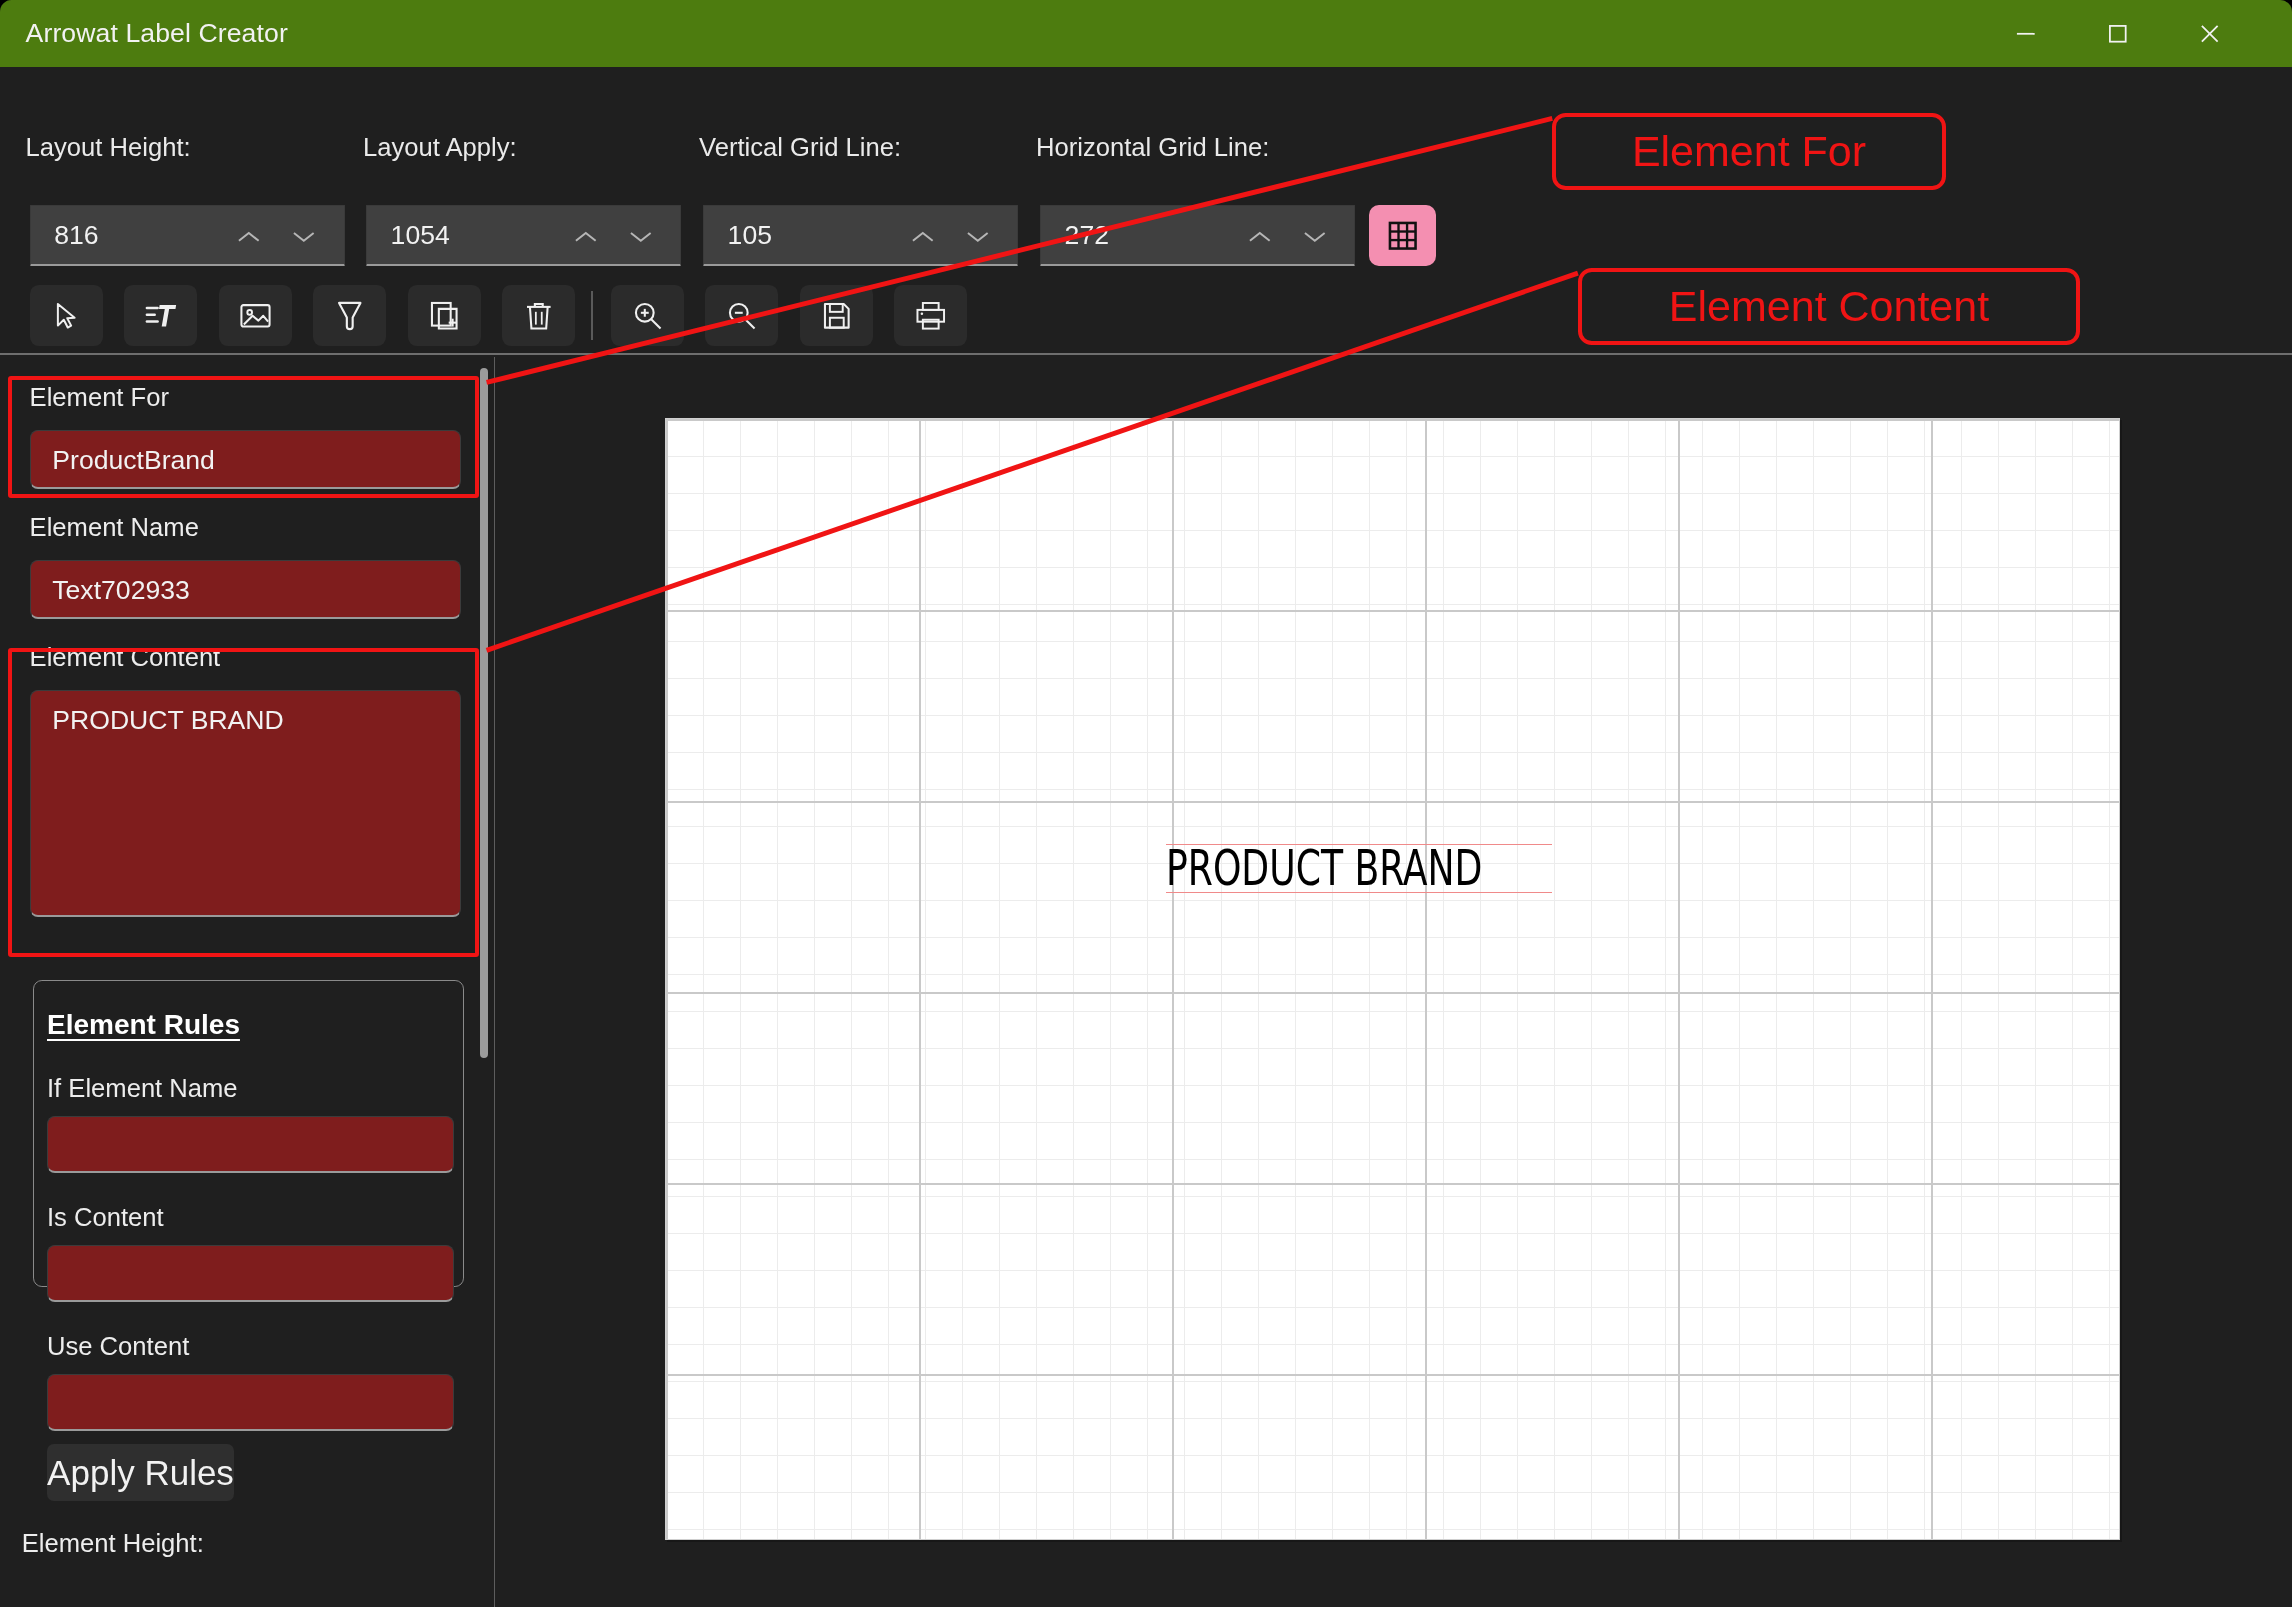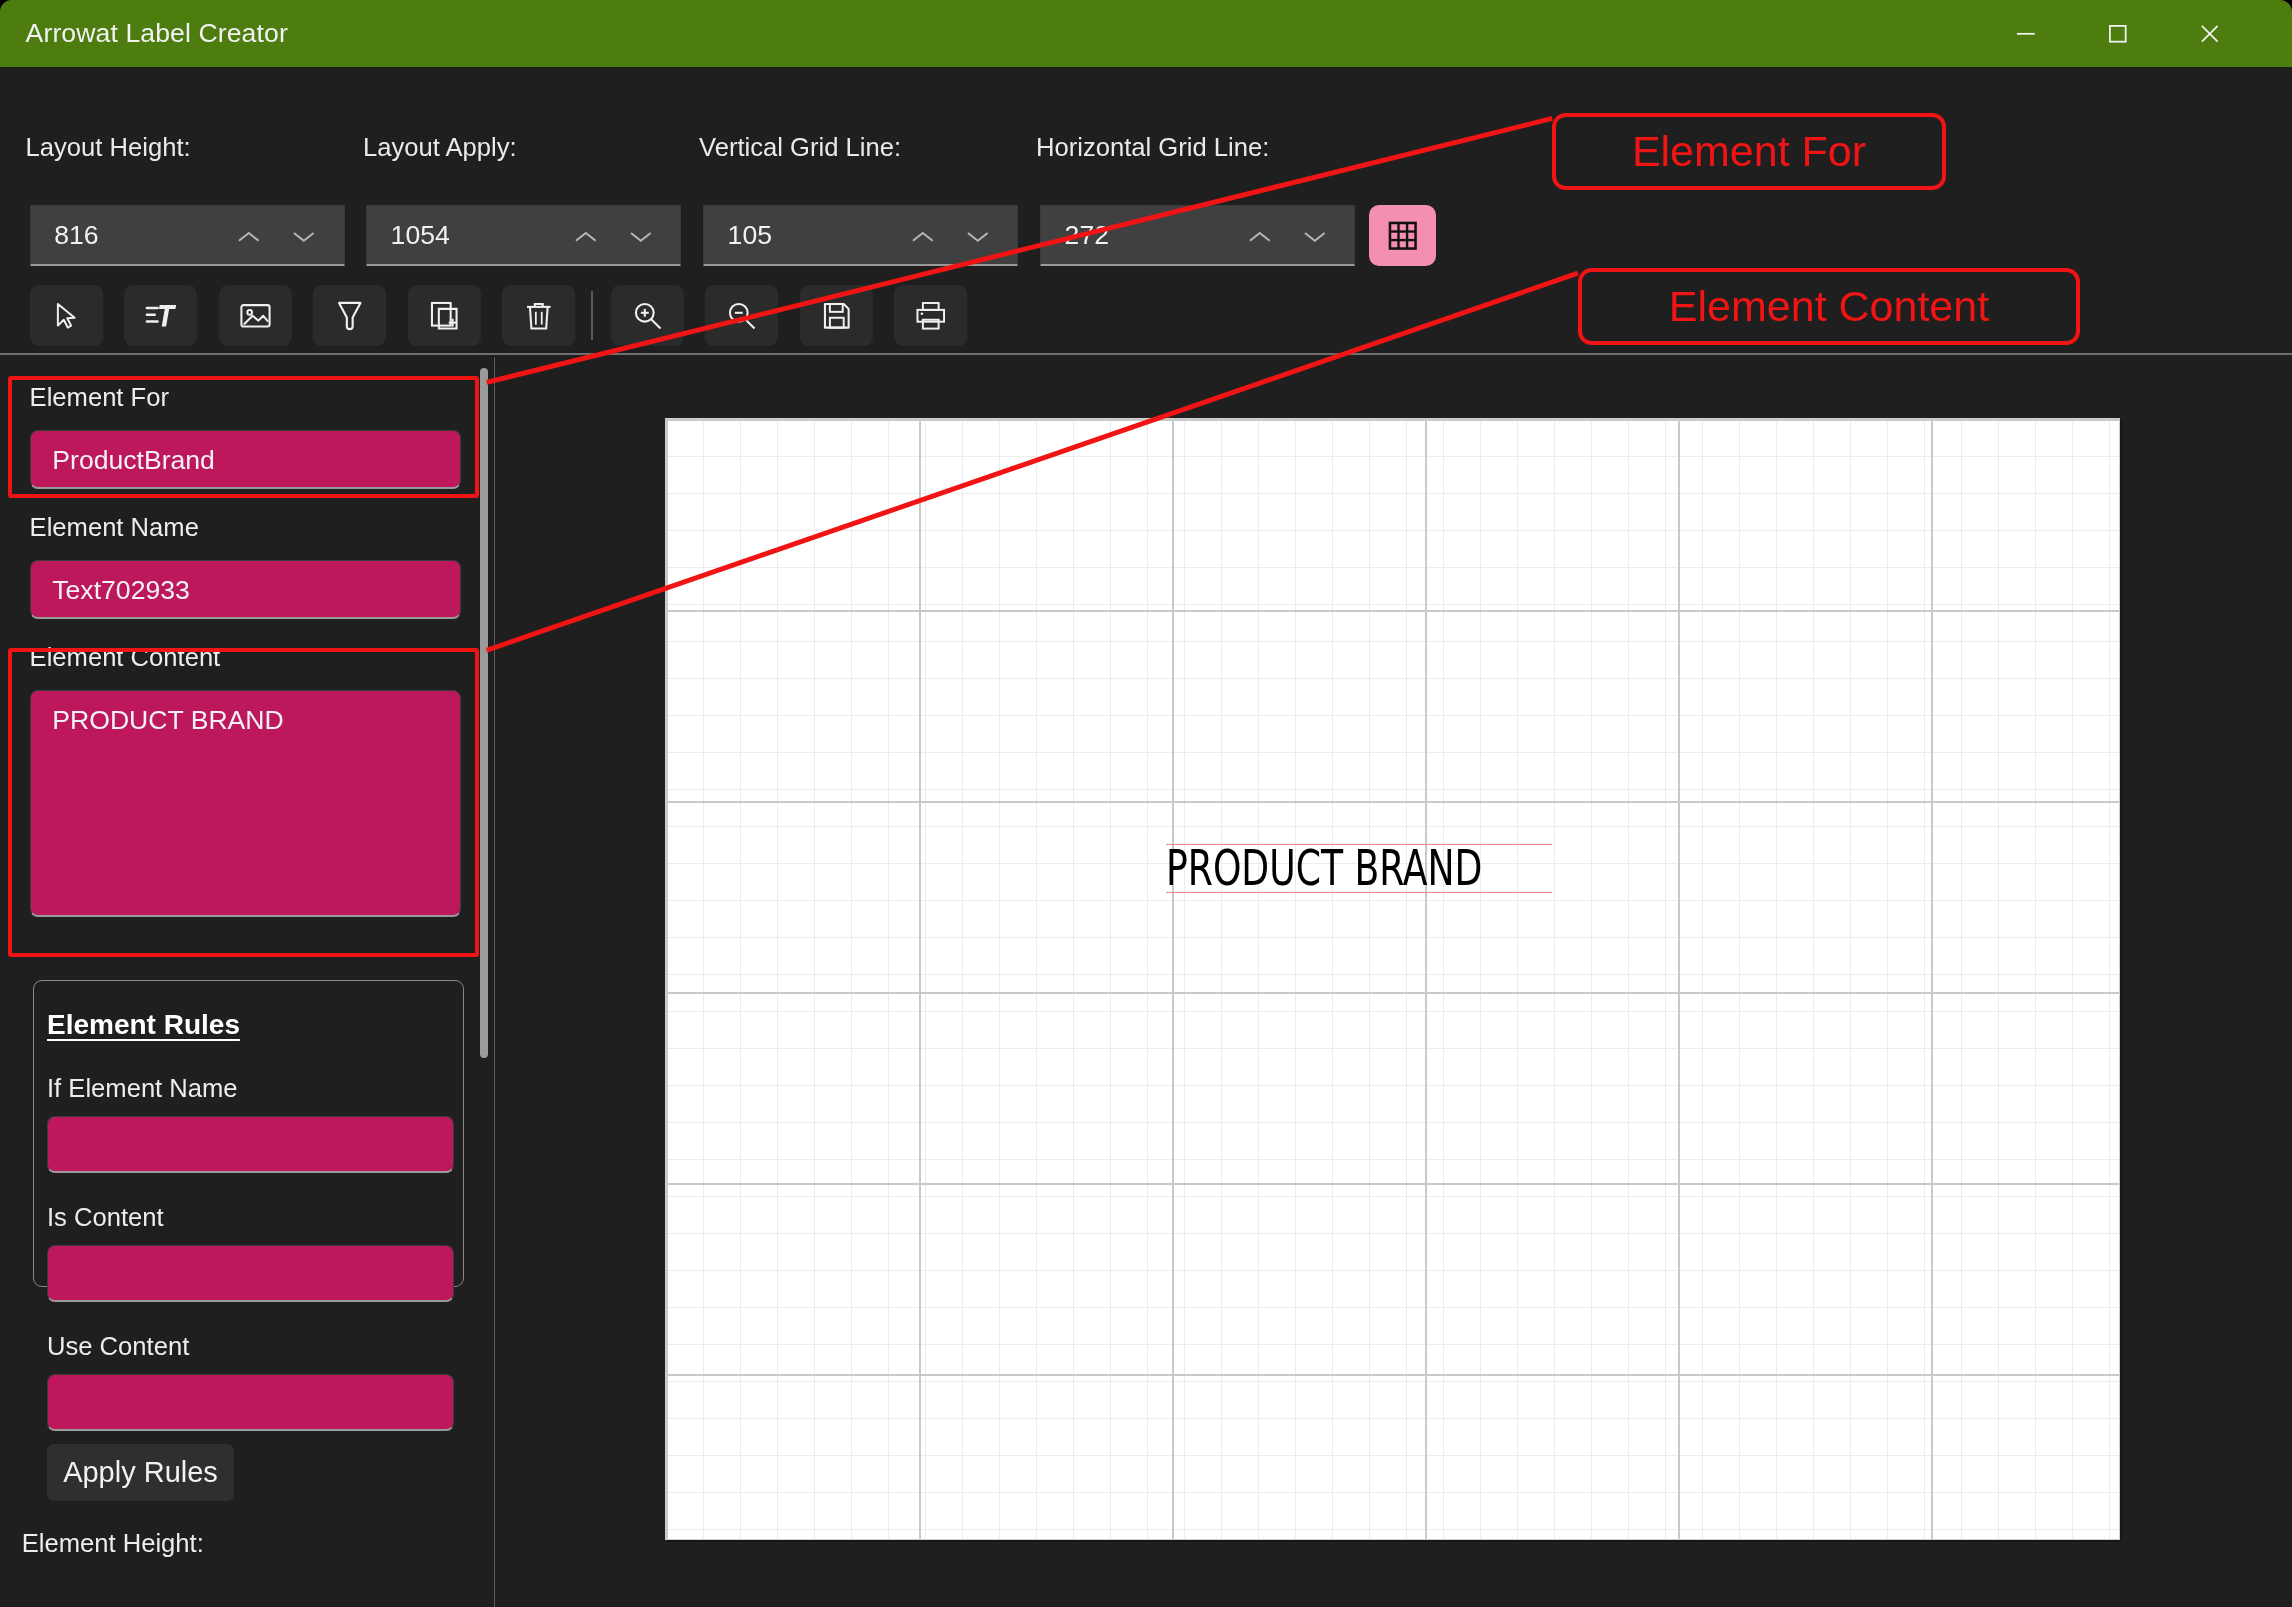--- a/index.html
+++ b/index.html
@@ -93,42 +93,42 @@
 
   
   #sidebar {
     position: absolute; left: 0; top: 357px; width: 495px; height: 1251px;
     background: #1f1f1f; overflow: hidden;
   }
   .s-label {
     position: absolute; font-size: 25.6px; color: #ededed; white-space: nowrap;
   }
   .s-input {
-    position: absolute; background: #be185d;
+    position: absolute; background: #7f1d1d;
     border: 1px solid #3b3b3b; border-bottom: 2px solid #9a9a9a;
     border-radius: 7.9px;
   }
   .s-input .txt {
     position: absolute; left: 21.7px; top: 13.8px;
     font-size: 26.6px; color: #f2f2f2;
   }
   #rules-box {
     position: absolute; left: 33px; top: 623px; width: 431px; height: 307px;
     border: 1px solid #8a8a8a; border-radius: 8.9px; background: #1f1f1f;
   }
   #rules-title {
     position: absolute; left: 47px; top: 652px;
     font-size: 28px; font-weight: bold; color: #ffffff;
     text-decoration: underline; text-underline-offset: 4.9px;
   }
   #apply-rules {
     position: absolute; left: 47px; top: 1443px;
     width: 187px; height: 57px; background: #2f2f2f; border-radius: 6.9px;
     display: flex; align-items: center; justify-content: center;
-    font-size: 29px; color: #f2f2f2;
+    font-size: 35px; color: #f2f2f2;
   }
   
   #sb-track {
     position: absolute; left: 477px; top: 357px; width: 13.8px; height: 1251px;
     background: #1f1f1f;
   }
   #sb-thumb {
     position: absolute; left: 480px; top: 368px; width: 7.9px; height: 690px;
     background: #9b9b9b; border-radius: 3.9px;
   }

